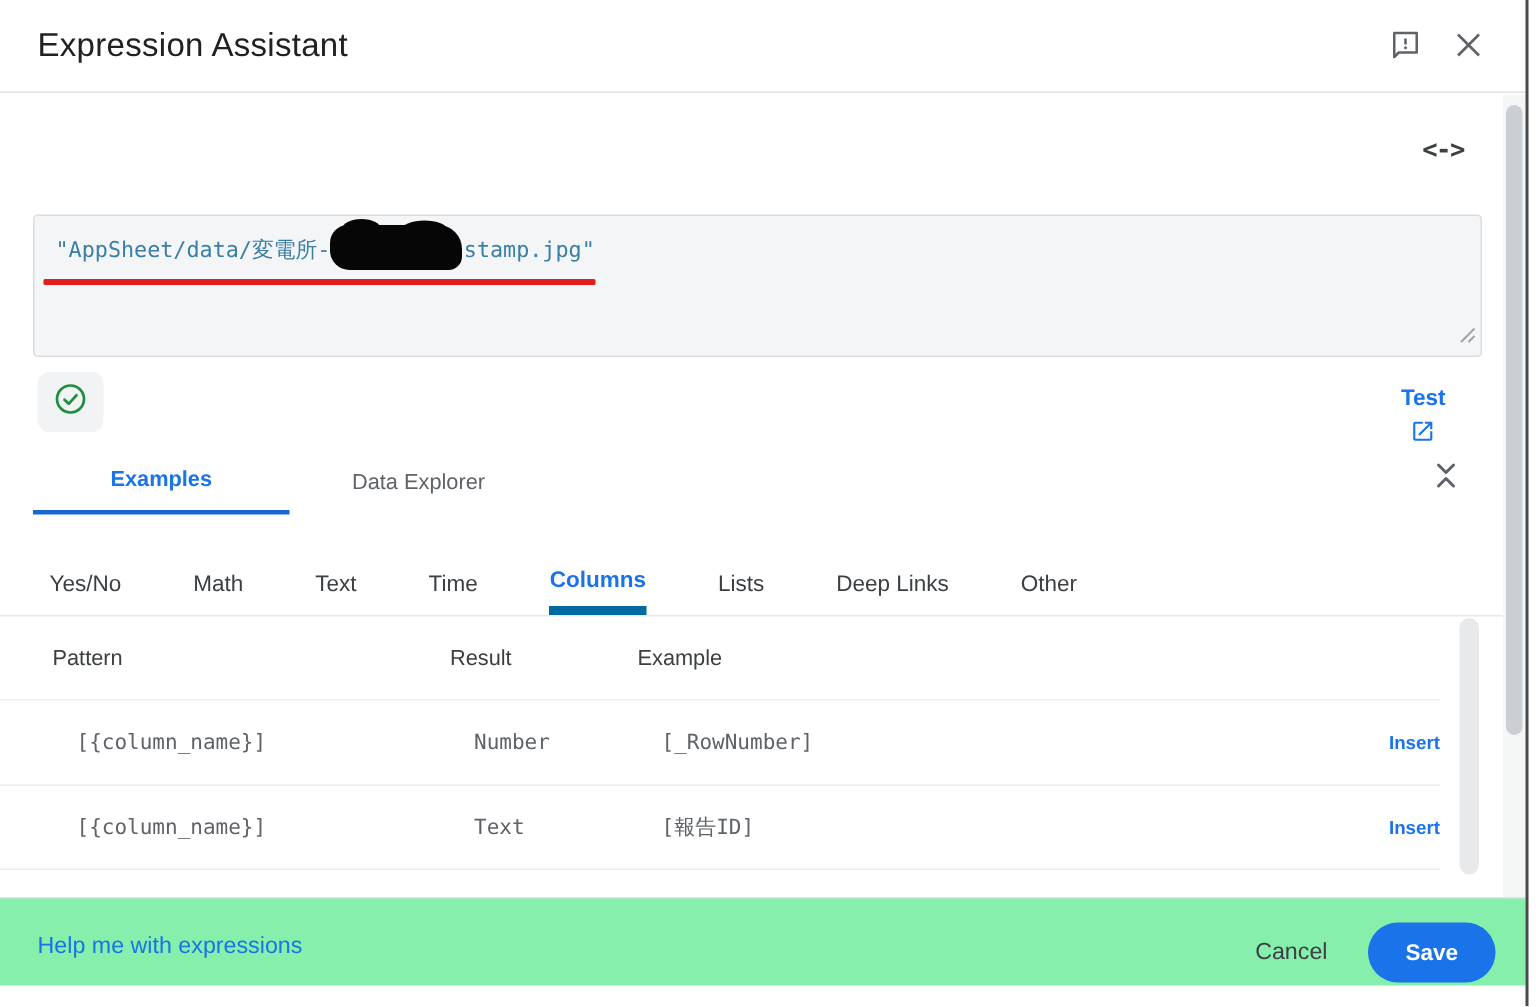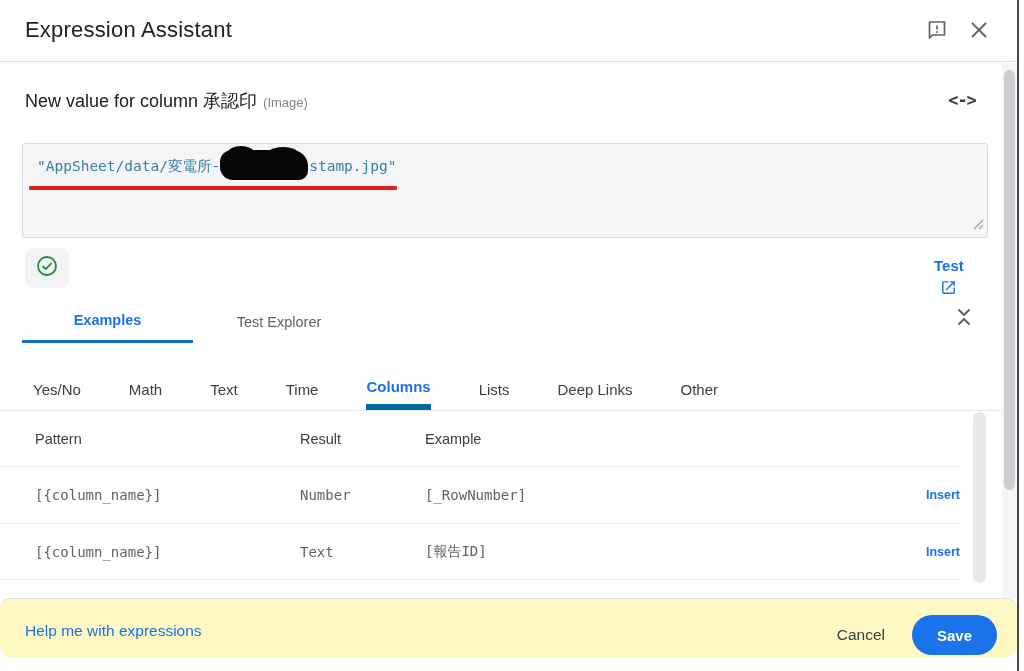--- a/index.html
+++ b/index.html
@@ -44,28 +44,28 @@
   .category-row { position:absolute; left:0; top:368px; width:1002px; height:43px; border-bottom:1px solid #e6e8ea; display:flex; align-items:flex-end; padding-left:33px; gap:48px; }
   .category-tab { background:none; border:none; cursor:pointer; font-size:15px; color:#3c4043; padding-bottom:12px; }
   .category-tab.active { color:#1a73e8; font-weight:bold; padding-bottom:9px; border-bottom:6px solid #0369a1; }
 
   
   .examples-table { position:absolute; left:0; top:411px; width:960px; }
   .t-row { display:grid; grid-template-columns:265px 125px 1fr 52px; align-items:center; padding-left:35px; }
   .t-head { height:55px; font-size:14.5px; color:#3c4043; }
   .t-body { height:57px; border-top:1px solid #ecedef; }
   .t-body:last-child { border-bottom:1px solid #ecedef; }
-  .mono-cell { font-family:"DejaVu Sans Mono",monospace; font-size:14px; color:#5f6368; }
+  .mono-cell { font-family:"DejaVu Sans Mono",monospace; font-size:14px; color:#5f6368;margin-left:16px; }
   .insert-link { background:none; border:none; cursor:pointer; font-size:12.5px; font-weight:bold; color:#1a73e8; text-align:right; padding-right:0; }
 
   
   .table-scrollbar { position:absolute; left:973px; top:412px; width:13px; height:171px; background:#e7e9eb; border-radius:7px; }
 
   
-  .dialog-footer { position:absolute; left:0; top:598px; width:1017px; height:59px; border-top:1px solid #e0e0e0; background:#fef9c3;border-radius:11px; }
+  .dialog-footer { position:absolute; left:0; top:598px; width:1017px; height:59px; border-top:1px solid #e0e0e0; background:#86efac; }
   .help-link { position:absolute; left:25px; top:23px; font-size:15.5px; color:#1a73e8; background:none; border:none; cursor:pointer; }
   .cancel-btn { position:absolute; right:132px; top:18px; height:36px; background:none; border:none; cursor:pointer; font-size:15.5px; font-weight:500; color:#3c4043; }
   .save-btn { position:absolute; right:20px; top:16px; width:85px; height:40px; border:none; border-radius:20px; background:#1a73e8; color:#fff; font-size:15px; font-weight:bold; cursor:pointer; }
 
   
   .page-scrollbar-track { position:absolute; left:1002px; top:63px; width:15px; height:535px; background:#f5f6f6; }
   .page-scrollbar-thumb { position:absolute; left:2px; top:7px; width:11px; height:420px; background:#cbcfd3; border-radius:6px; }
   .window-edge { position:absolute; left:1017px; top:0; width:2px; height:671px; background:#4a4a4a; }
 </style>
 </head>
@@ -88,23 +88,20 @@
       <span>
         <svg width="22" height="22" viewBox="0 0 22 22">
           <line x1="4" y1="4" x2="18" y2="18" stroke="#5f6368" stroke-width="1.8"></line>
           <line x1="18" y1="4" x2="4" y2="18" stroke="#5f6368" stroke-width="1.8"></line>
         </svg>
       </span>
     </button>
   </div>
 
   <div class="subtitle-row">
-    <div class="subtitle">
-      <span>New value for column 承認印</span><span class="type-label">(Image)</span>
-    </div>
     <button class="icon-btn code-btn">
       <span>&lt;-&gt;</span>
     </button>
   </div>
 
   <div class="expression-box">
     <div class="expression-line"><span>"AppSheet/data/変電所-</span><span class="redaction-blob"></span><span>stamp.jpg"</span></div>
     <div class="red-underline"></div>
     <span class="resize-handle">
       <svg width="11" height="11" viewBox="0 0 11 11">
@@ -126,21 +123,21 @@
     <span>Test</span>
     <span>
       <svg width="17" height="17" viewBox="0 0 24 24" fill="#1a73e8">
         <path d="M19 19H5V5h7V3H5a2 2 0 0 0-2 2v14a2 2 0 0 0 2 2h14a2 2 0 0 0 2-2v-7h-2v7zM14 3v2h3.59l-9.83 9.83 1.41 1.41L19 6.41V10h2V3h-7z"></path>
       </svg>
     </span>
   </button>
 
   <div class="tabs-row">
     <button class="tab tab-examples">Examples</button>
-    <button class="tab tab-data-explorer">Test Explorer</button>
+    <button class="tab tab-data-explorer">Data Explorer</button>
   </div>
   <button class="icon-btn collapse-btn">
     <span>
       <svg width="20" height="22" viewBox="0 0 20 22" fill="none">
         <polyline points="5,4 10,9 15,4" stroke="#5f6368" stroke-width="2" stroke-linecap="round" stroke-linejoin="round"></polyline>
         <polyline points="5,18 10,13 15,18" stroke="#5f6368" stroke-width="2" stroke-linecap="round" stroke-linejoin="round"></polyline>
       </svg>
     </span>
   </button>
 

